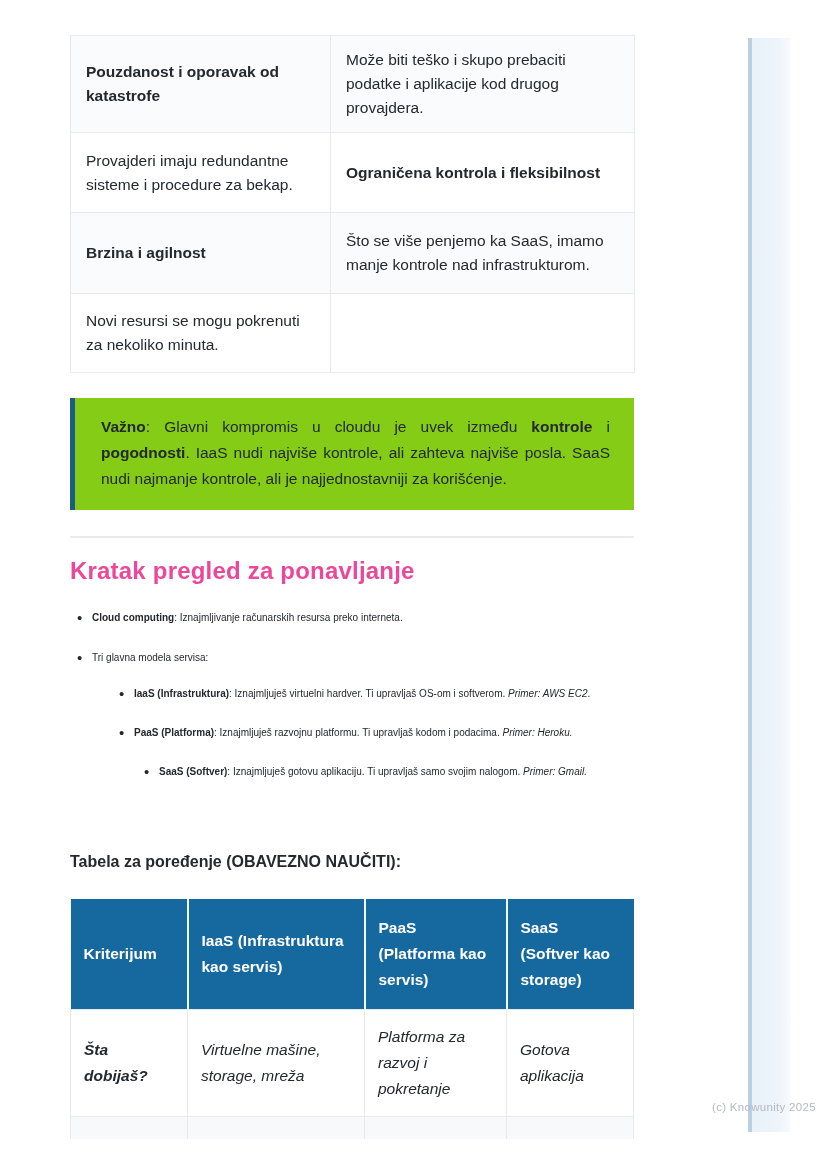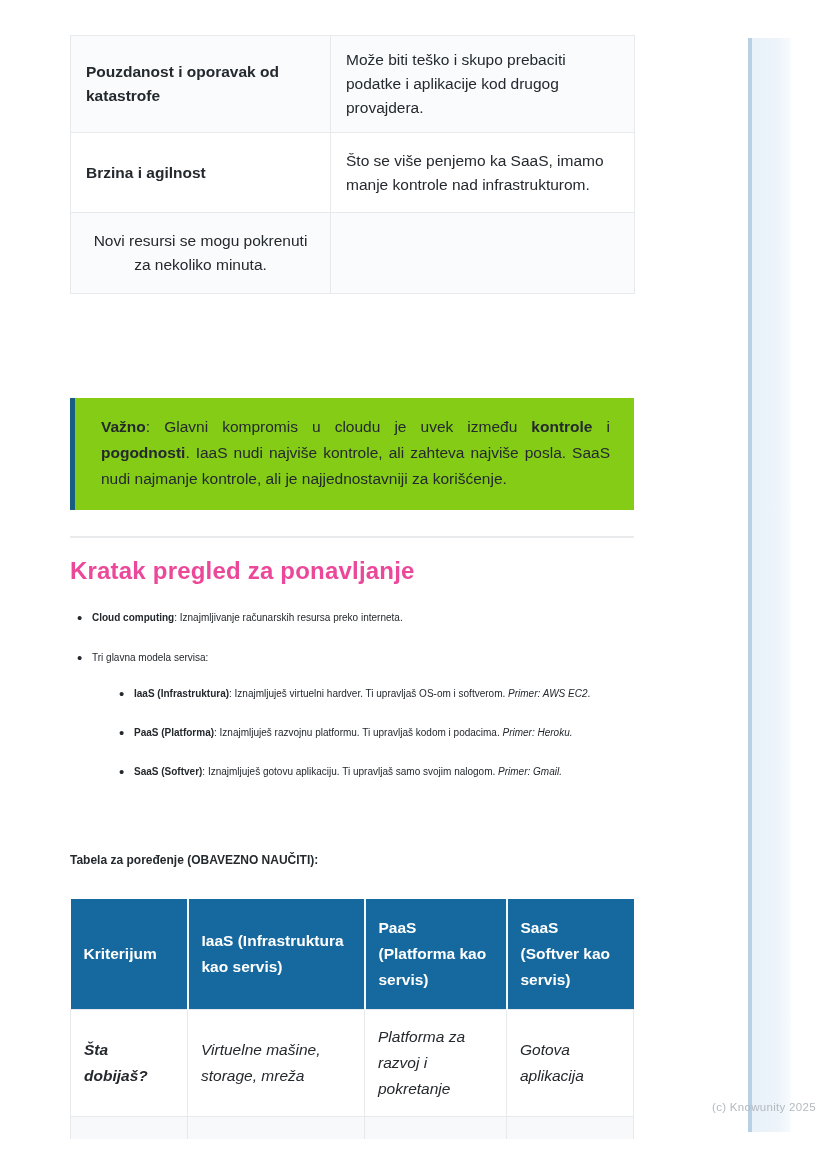--- a/index.html
+++ b/index.html
@@ -11,46 +11,46 @@
   }
   .block { position:absolute; left:70px; width:564px; }
 
   
   table.t1 { top:35px; border-collapse:collapse; table-layout:fixed; width:564px;
              font-size:15.5px; line-height:24px; }
   table.t1 td { border:1px solid #e7e9ed; padding:12px 15px; vertical-align:middle; }
   table.t1 tr:nth-child(odd) td { background:#fafbfc; }
   table.t1 tr:nth-child(1) { height:93px; }
   table.t1 tr:nth-child(2) { height:80px; }
-  table.t1 tr:nth-child(3) { height:81px;text-align:center; }
+  table.t1 tr:nth-child(3) { height:81px; }
   table.t1 tr:nth-child(4) { height:79px; }
   .b { font-weight:bold; }
 
   
   .callout { top:398px; min-height:112px; background:#84cc16;
              border-left:5px solid #175e80; padding:16px 24px 16px 26px;
              font-size:15.5px; line-height:26px; text-align:justify; }
 
   
   .divider { top:536px; height:2px; width:564px; background:#e9eaec; border:none; }
 
   
   h2.h2 { top:557px; font-size:24px; font-weight:700; color:#ec4899; letter-spacing:0.2px; }
 
   
   ul.list { top:606px; list-style:none; font-size:10px; line-height:24px; padding-left:22px; }
   ul.list li { position:relative; margin-bottom:16px; }
   ul.list li::before { content:"•"; position:absolute; left:-15px; top:0; font-size:15px; color:#24292e; }
   ul.nested { list-style:none; padding-left:42px; margin-top:12px; }
   ul.nested li { margin-bottom:15px; }
-  ul.nested li:last-child { margin-bottom:0; }
+  ul.nested li:last-child { margin-bottom:0;margin-left:25px; }
   em { font-style:italic; }
 
   
-  .tbl-label { top:853px; font-size:12px; font-weight:bold; }
+  .tbl-label { top:853px; font-size:16px; font-weight:bold; }
 
   
   table.t2 { top:899px; border-collapse:collapse; table-layout:fixed; width:563px;
              font-size:15.5px; line-height:26px; }
   table.t2 th { background:#16699e; color:#ffffff; font-weight:700; text-align:left;
                 padding:14px 13px; vertical-align:middle; border-left:2px solid #f2f7fb; }
   table.t2 th:first-child { border-left:none; }
   table.t2 thead tr { height:110px; }
   table.t2 tbody td { border:1px solid #e7e9ed; padding:12px 13px; vertical-align:middle;
                       background:#ffffff; }
@@ -73,20 +73,24 @@
 
   <table class="t1 block">
     <colgroup>
         <col style="width:260px">
         <col style="width:304px">
       </colgroup>
     <tbody id="t1-body">
         <tr>
           <td class="b">Pouzdanost i oporavak od katastrofe</td>
           <td>Može biti teško i skupo prebaciti podatke i aplikacije kod drugog provajdera.</td>
+        </tr>
+        <tr>
+          <td>Provajderi imaju redundantne sisteme i procedure za bekap.</td>
+          <td class="b">Ograničena kontrola i fleksibilnost</td>
         </tr>
         <tr>
           <td class="b">Brzina i agilnost</td>
           <td>Što se više penjemo ka SaaS, imamo manje kontrole nad infrastrukturom.</td>
         </tr>
         <tr>
           <td>Novi resursi se mogu pokrenuti za nekoliko minuta.</td>
           <td></td>
         </tr>
       </tbody>
@@ -116,21 +120,21 @@
       <col style="width:117px">
         <col style="width:177px">
         <col style="width:142px">
         <col style="width:127px">
     </colgroup>
     <thead>
         <tr id="t2-head">
           <th>Kriterijum</th>
           <th>IaaS (Infrastruktura kao servis)</th>
           <th>PaaS (Platforma kao servis)</th>
-          <th>SaaS (Softver kao servis)</th>
+          <th>SaaS (Softver kao storage)</th>
         </tr>
       </thead>
     <tbody id="t2-body">
         <tr>
           <td class="b">Šta dobijaš?</td>
           <td>Virtuelne mašine, storage, mreža</td>
           <td>Platforma za razvoj i pokretanje</td>
           <td>Gotova aplikacija</td>
         </tr>
         <tr class="partial">

